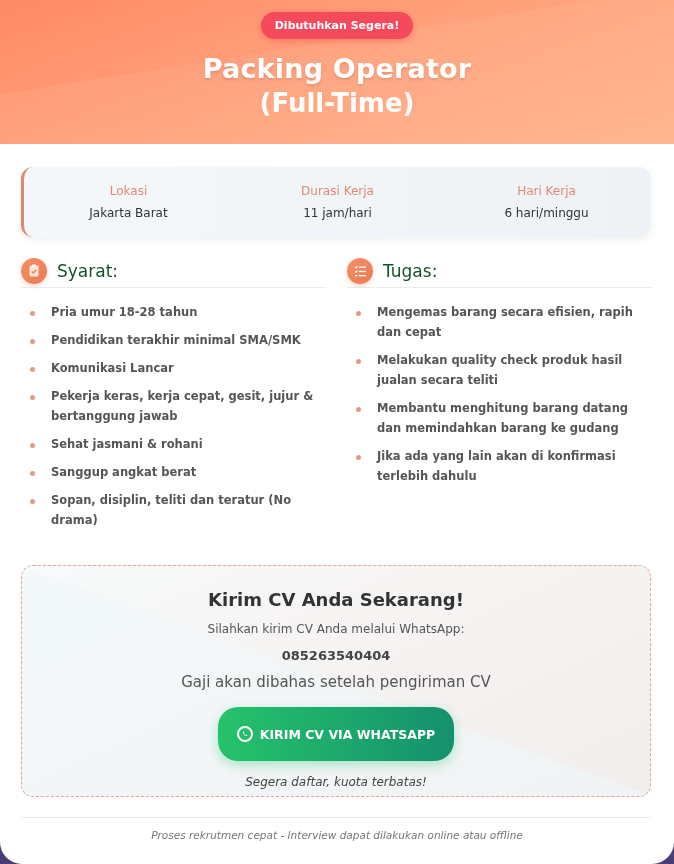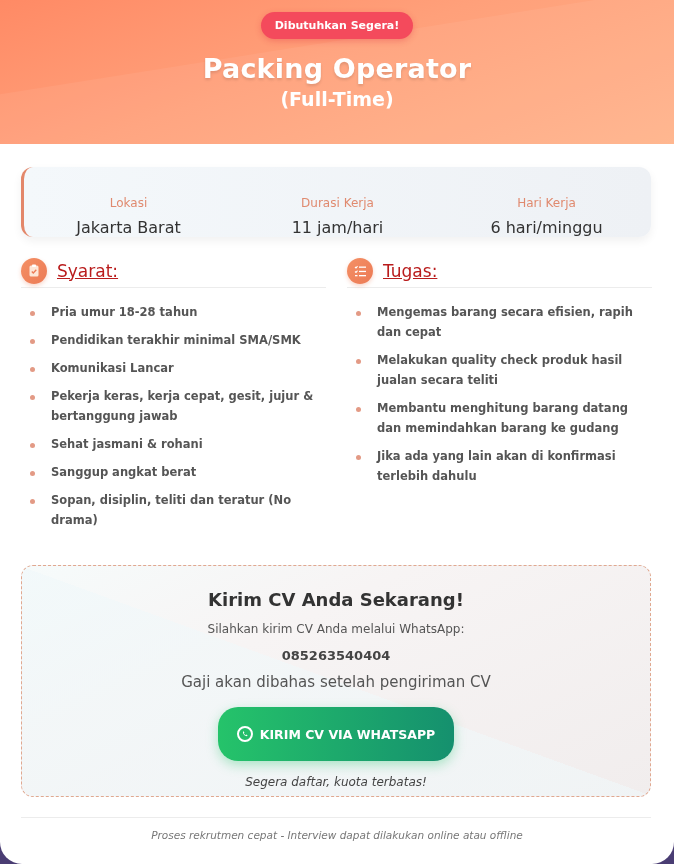--- a/index.html
+++ b/index.html
@@ -49,59 +49,57 @@
       color: #fff;
       font-size: 27px;
       font-weight: bold;
       text-shadow: 0 2px 3px rgba(0,0,0,0.12);
       letter-spacing: 0.2px;
     }
     .subtitle {
       position: relative;
       margin-top: 4px;
       color: #fff;
-      font-size: 19px;
+      font-size: 26px;
       font-weight: bold;
     }
     
     .info {
       position: absolute; left: 21px; top: 167px;
       width: 630px; height: 70px;
       background: linear-gradient(90deg, #f4f8fb, #eef1f5);
       border-left: 3px solid #e3876a;
       border-radius: 12px;
       box-shadow: 0 4px 10px rgba(0,0,0,0.06);
       display: flex;
-      align-items: flex-end;
     }
     .info-col { flex: 1; text-align: center; padding-top: 17px; }
     .info-label { color: #e08a6f; font-size: 12px; }
-    .info-value { color: #333; font-size: 16px; margin-top: 8px; }
+    .info-value { color: #333; font-size: 12px; margin-top: 8px; }
     
     .col { position: absolute; top: 258px; width: 305px; }
     .col.left { left: 21px; }
     .col.right { left: 347px; }
     .col-head {
       display: flex; align-items: center;
       height: 30px;
       border-bottom: 1px solid #ececec;
       padding-bottom: 4px;
     }
     .icon-circle {
       width: 26px; height: 26px; border-radius: 50%;
       background: linear-gradient(135deg, #f49065, #ec7a55);
       display: flex; align-items: center; justify-content: center;
       color: #fff; font-size: 12px;
       box-shadow: 0 2px 4px rgba(236,122,85,0.3);
     }
     .col-title {
       margin-left: 10px;
-      color: #b91c1c;
+      color: #14532d;
       font-size: 17px;
-      text-decoration: underline;
     }
     ul.list { list-style: none; margin-top: 14px; font-weight: bold; }
     ul.list li {
       position: relative;
       padding-left: 30px;
       font-size: 11.5px;
       line-height: 20px;
       color: #555;
       margin-bottom: 8px;
     }

